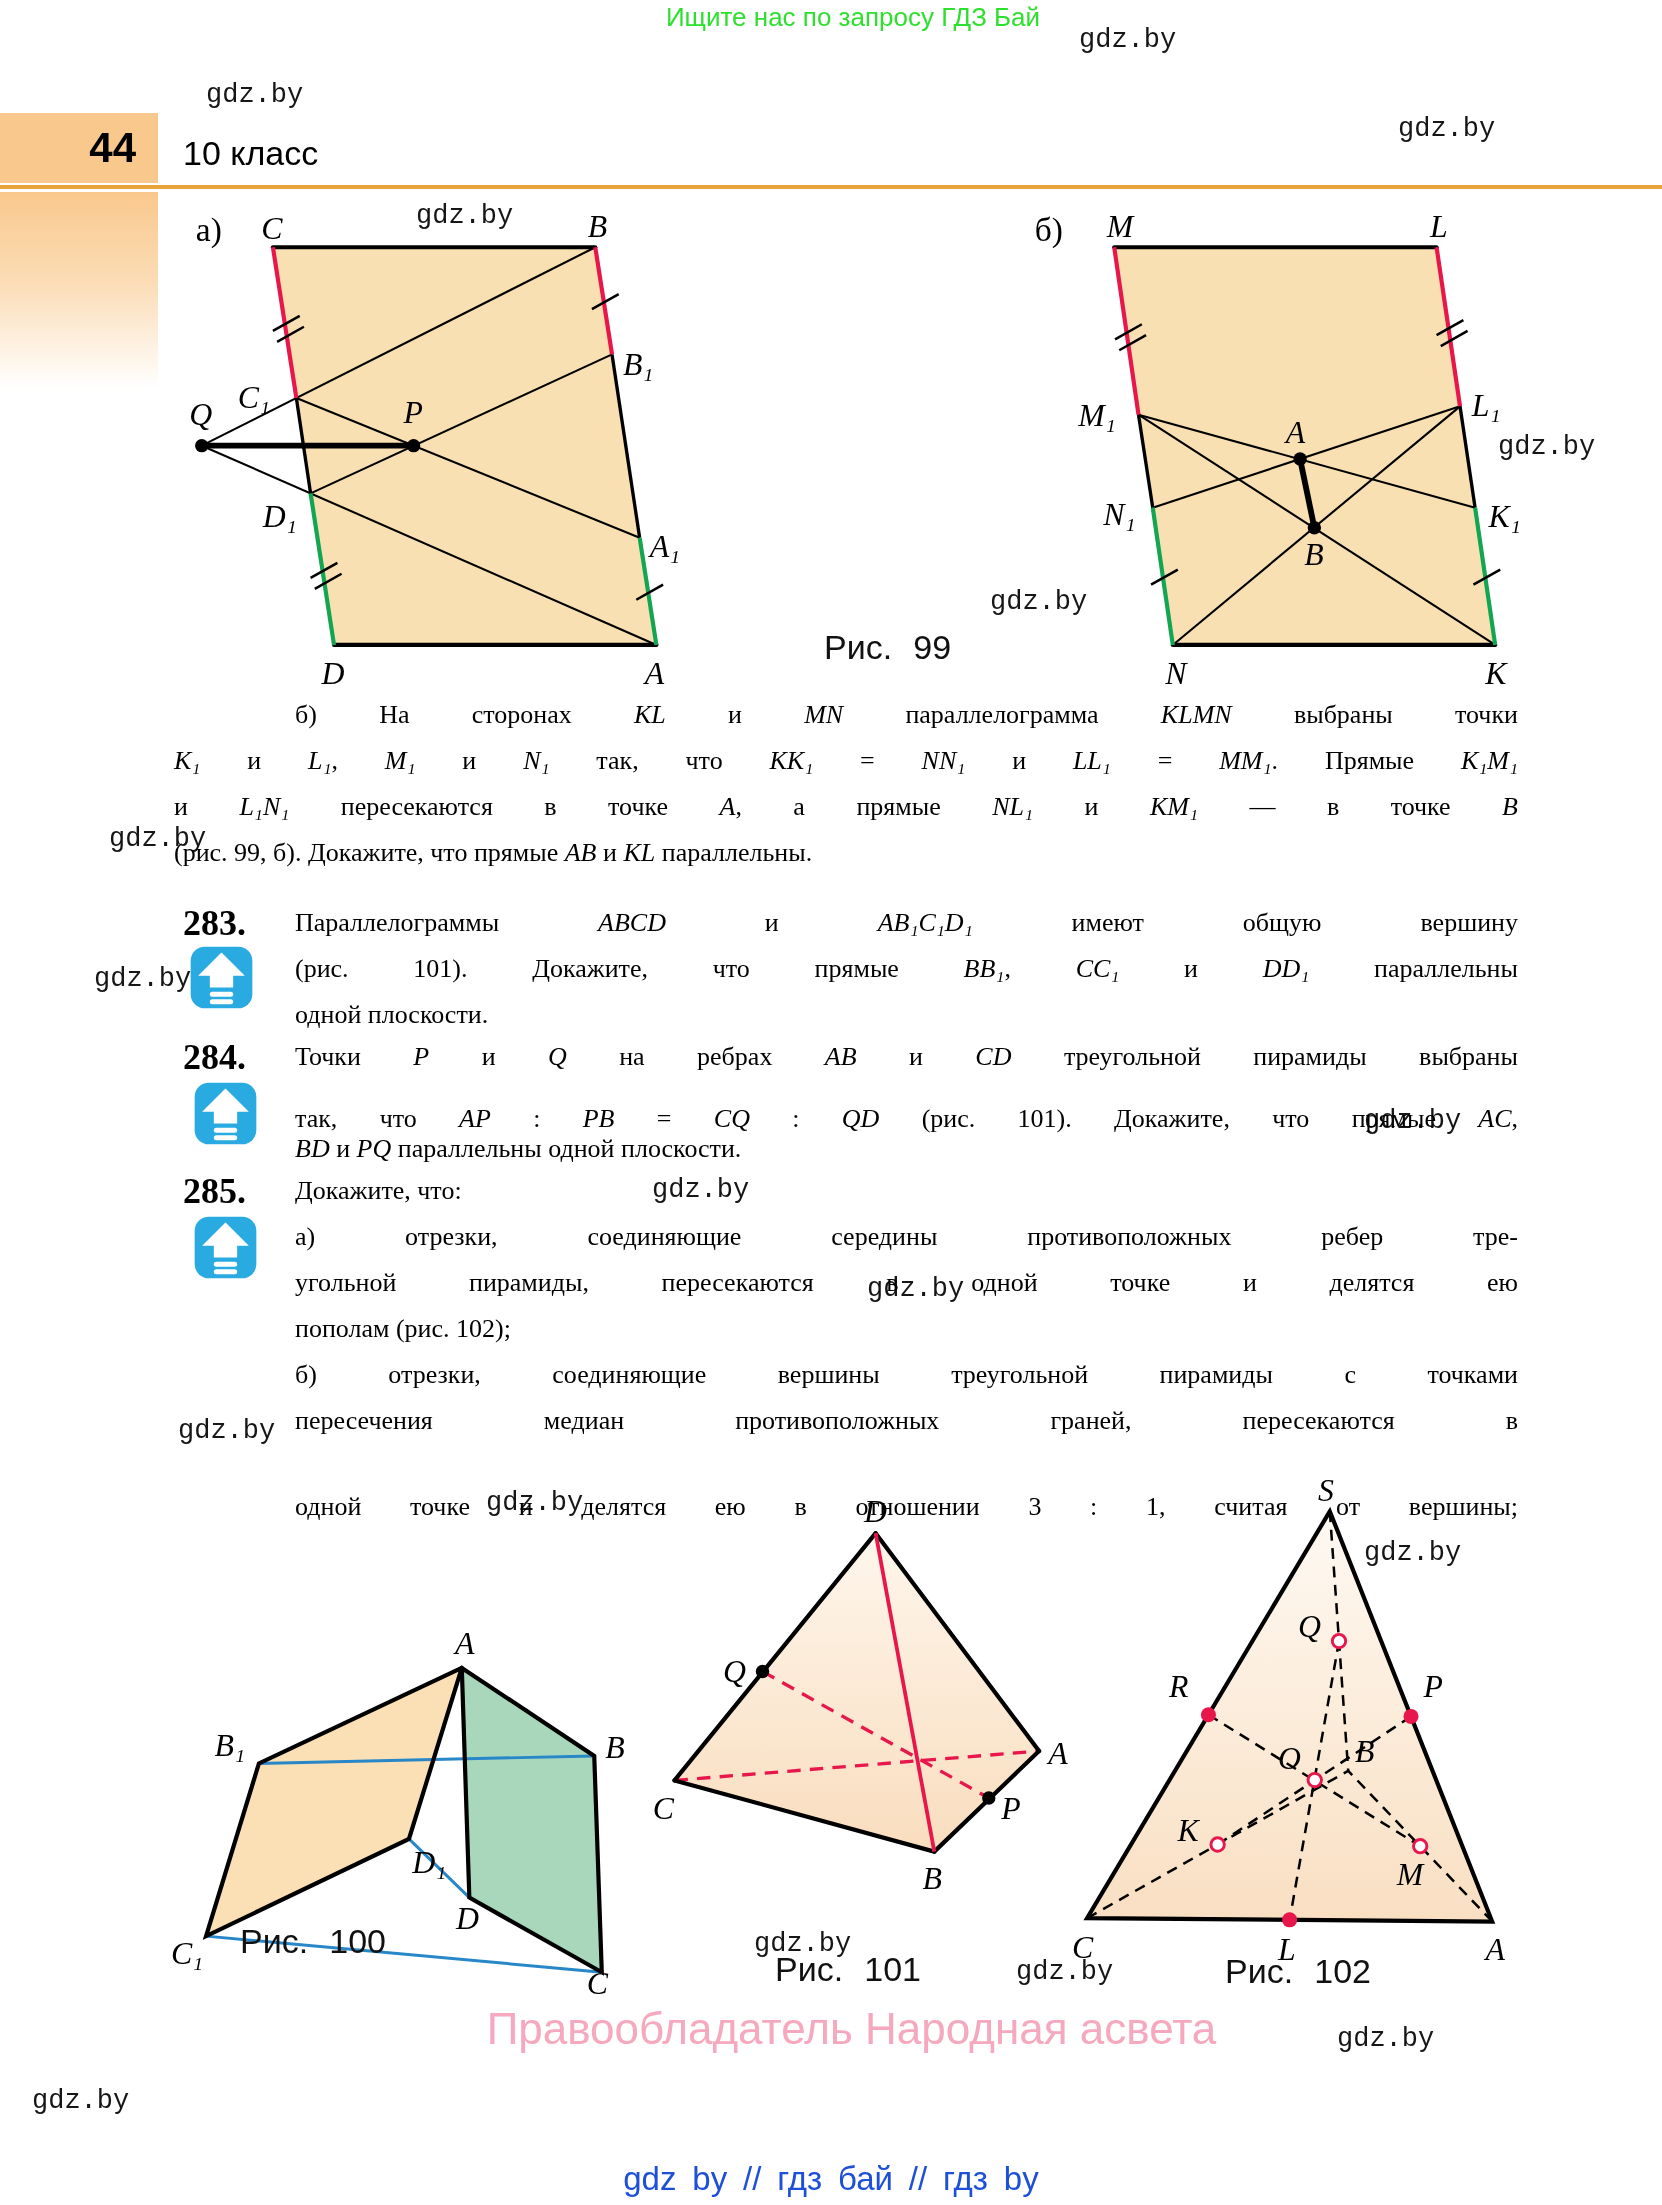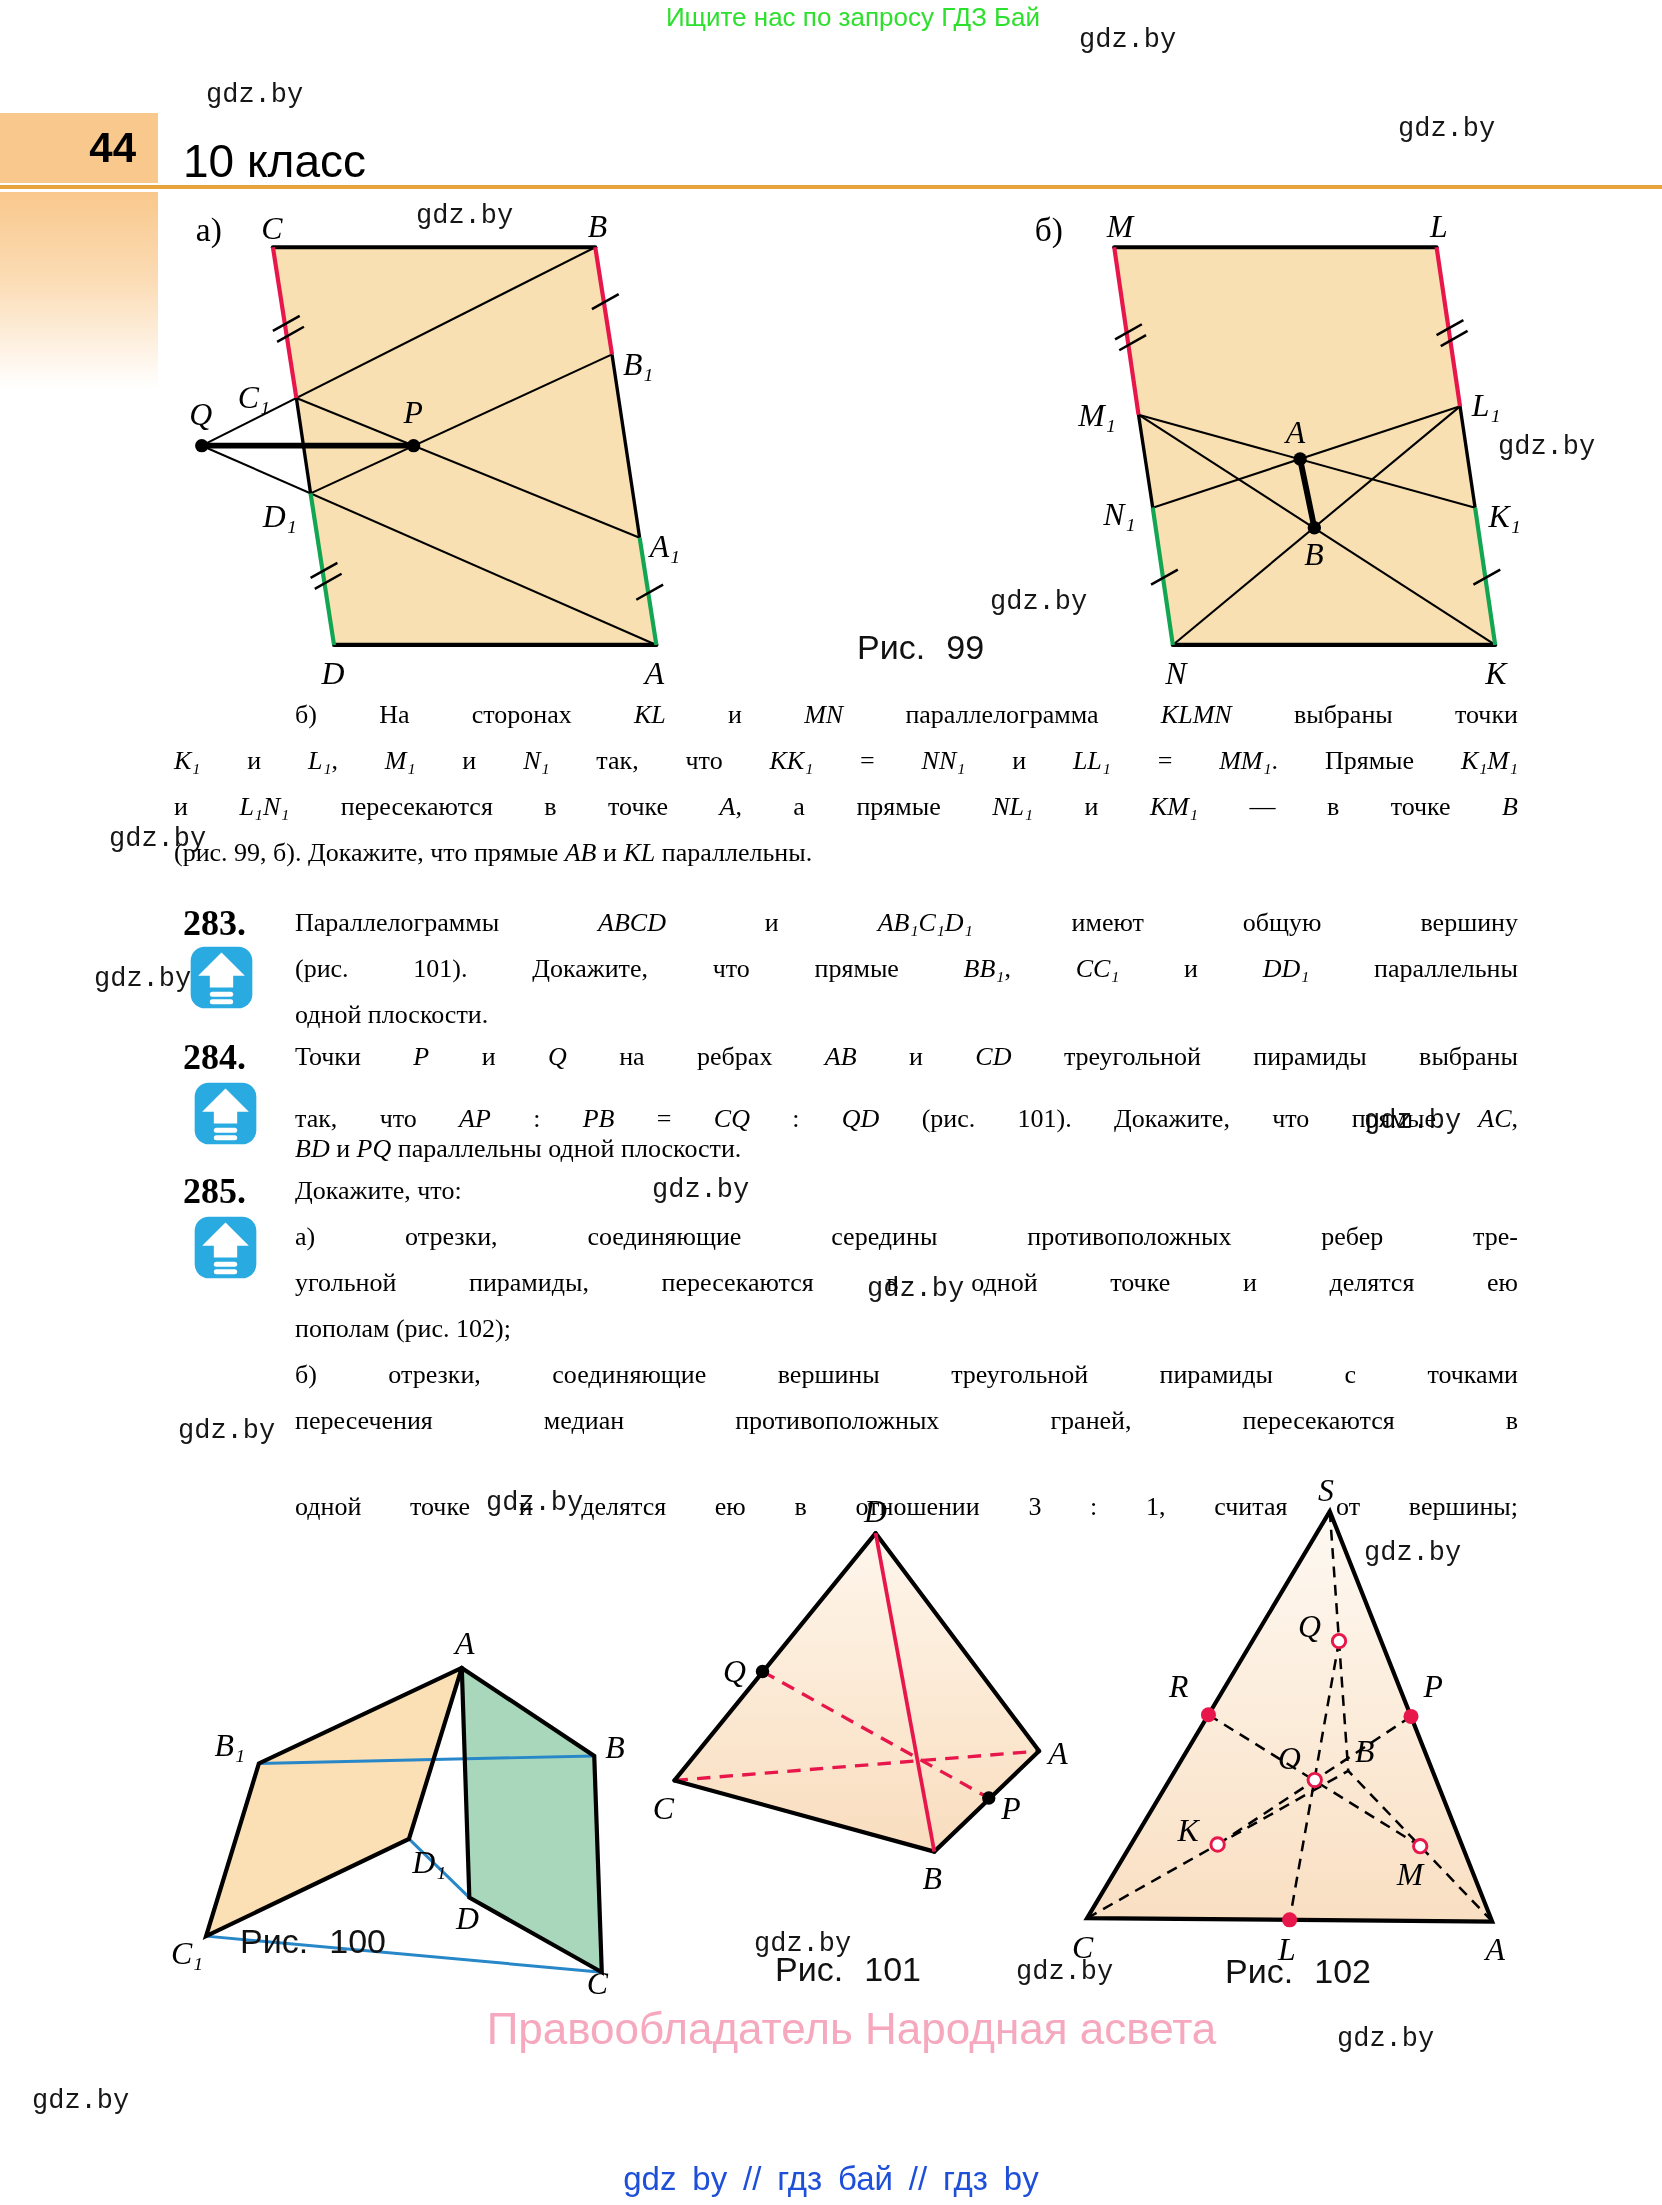--- a/index.html
+++ b/index.html
@@ -12,21 +12,21 @@
   body{width:1662px;height:2205px;position:relative;background:#fff;overflow:hidden;
        font-family:"Liberation Serif","DejaVu Serif",serif;color:#000;}
   .abs{position:absolute;}
   .wm{position:absolute;font-family:Liberation Mono, monospace;
       font-size:27px;color:#161616;white-space:nowrap;}
   .top-link{left:0;right:0;top:1.7px;text-align:center;color:var(--link-green);
       font-family:"Liberation Sans","DejaVu Sans",sans-serif;font-size:26px;margin-left:44px;}
   .hdr-band{left:0;top:113px;width:158px;height:70px;background:var(--header-orange);
       display:flex;align-items:center;justify-content:flex-end;padding-right:22px;box-sizing:border-box;}
   .pagenum{font-family:"Liberation Sans","DejaVu Sans",sans-serif;font-weight:bold;font-size:42px;}
-  .hdr-title{left:183px;top:134px;font-family:"Liberation Sans","DejaVu Sans",sans-serif;font-size:46px;}
+  .hdr-title{left:183px;top:134px;font-family:"Liberation Sans","DejaVu Sans",sans-serif;font-size:34px;}
   .rule{left:0;top:185px;width:1662px;height:4.2px;background:var(--rule-orange);}
   .grad{left:0;top:192px;width:158px;height:197px;
       background:linear-gradient(180deg,var(--header-orange) 0%,#FBDCB5 45%,#ffffff 100%);}
   .caption{position:absolute;font-family:"Liberation Sans","DejaVu Sans",sans-serif;
       font-size:34px;color:#111;word-spacing:11.7px;white-space:nowrap;}
   
   .tline{position:absolute;font-size:26px;line-height:46px;height:46px;width:1344px;
       text-align:justify;text-align-last:justify;white-space:normal;}
   .tline.narrow{width:1223px;}
   .tline.endl{text-align-last:left;}
@@ -165,21 +165,21 @@
   <text class="flabel" x="62" y="274">M₁</text>
   <text class="flabel" x="532" y="262">L₁</text>
   <text class="flabel" x="310" y="294">A</text>
   <text class="flabel" x="332" y="440">B</text>
   <text class="flabel" x="92" y="392">N₁</text>
   <text class="flabel" x="552" y="394">K₁</text>
   <text class="flabel" x="166" y="582">N</text>
   <text class="flabel" x="548" y="582">K</text>
 </svg>
 
-<div class="caption" style="left:857px;top:628px">Рис. 99</div>
+<div class="caption" style="left:824px;top:628px">Рис. 99</div>
 
 <div class="tline" style="left:174px;top:692px;padding-left:121px;width:1223px">б) На сторонах <i>KL</i> и <i>MN</i> параллелограмма <i>KLMN</i> выбраны точки</div>
 <div class="tline" style="left:174px;top:738px"><i>K₁</i> и <i>L₁</i>, <i>M₁</i> и <i>N₁</i> так, что <i>KK₁</i> = <i>NN₁</i> и <i>LL₁</i> = <i>MM₁</i>. Прямые <i>K₁M₁</i></div>
 <div class="tline" style="left:174px;top:784px">и <i>L₁N₁</i> пересекаются в точке <i>A</i>, а прямые <i>NL₁</i> и <i>KM₁</i> — в точке <i>B</i></div>
 <div class="tline endl" style="left:174px;top:830px">(рис. 99, б). Докажите, что прямые <i>AB</i> и <i>KL</i> параллельны.</div>
 
 <div class="pnum" style="left:183px;top:900px">283.</div>
 <div class="tline narrow" style="left:295px;top:900px">Параллелограммы <i>ABCD</i> и <i>AB₁C₁D₁</i> имеют общую вершину</div>
 <div class="tline narrow" style="left:295px;top:946px">(рис. 101). Докажите, что прямые <i>BB₁</i>, <i>CC₁</i> и <i>DD₁</i> параллельны</div>
 <div class="tline narrow endl" style="left:295px;top:992px">одной плоскости.</div>

